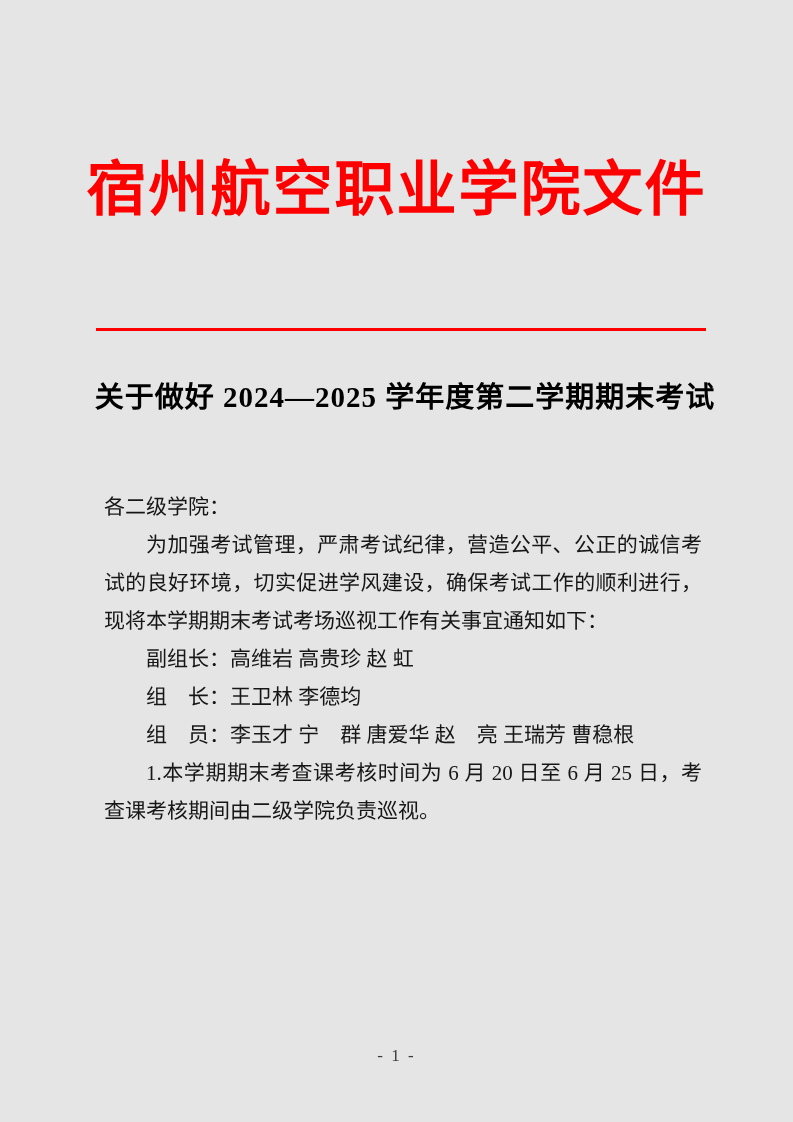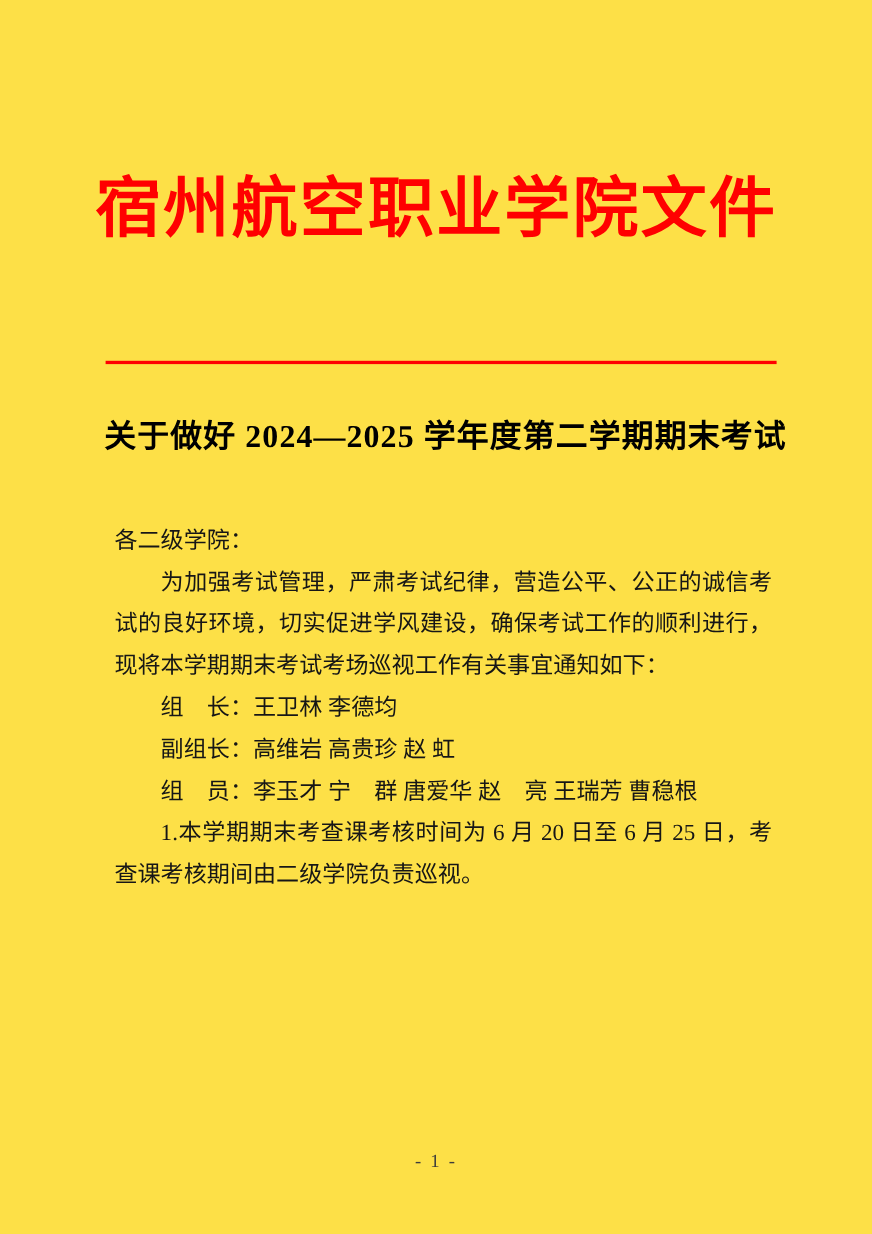--- a/index.html
+++ b/index.html
@@ -4,21 +4,21 @@
 <style>
   html, body {
     margin: 0;
     padding: 0;
     background: #ffffff;
   }
   .page {
     position: relative;
     width: 793px;
     height: 1122px;
-    background: #fde047;
+    background: #e5e5e5;
     overflow: hidden;
     font-family: "Liberation Serif", "DejaVu Serif", serif;
     color: #111111;
   }
   
   .letterhead {
     position: absolute;
     top: 158px;
     left: 0;
     right: 0;
@@ -63,21 +63,21 @@
     font-size: 29px;
     line-height: 44px;
     font-weight: bold;
     color: #000000;
     letter-spacing: 1px;
   }
   .doc-title .title-line { display: block; white-space: nowrap; padding-left: 17px; }
   
   .doc-body {
     position: absolute;
-    top: 472px;
+    top: 488px;
     left: 104px;
     width: 598px;
     font-size: 21px;
     line-height: 38px;
     text-align: justify;
     color: #161616;
   }
   .doc-body p { margin: 0; }
   .para { text-indent: 2em; }
   .salutation { text-indent: 0; }
@@ -115,23 +115,23 @@
   <h1 class="doc-title">
     <span class="title-line">关于做好 2024—2025 学年度第二学期期末考试</span>
   </h1>
 
   <div class="doc-body">
     <p class="salutation">各二级学院：</p>
 
     <p class="para">为加强考试管理，严肃考试纪律，营造公平、公正的诚信考试的良好环境，切实促进学风建设，确保考试工作的顺利进行，现将本学期期末考试考场巡视工作有关事宜通知如下：</p>
 
 
+    <p class="names-line">副组长：高维岩 高贵珍 赵 虹</p>
+
     <p class="names-line">组　长：王卫林 李德均</p>
-
-    <p class="names-line">副组长：高维岩 高贵珍 赵 虹</p>
 
     <p class="names-line">组　员：李玉才 宁　群 唐爱华 赵　亮 王瑞芳 曹稳根</p>
 
 
     <p class="para">1.本学期期末考查课考核时间为 6 月 20 日至 6 月 25 日，考查课考核期间由二级学院负责巡视。</p>
 
   </div>
 
   <div class="page-footer">- 1 -</div>
 

